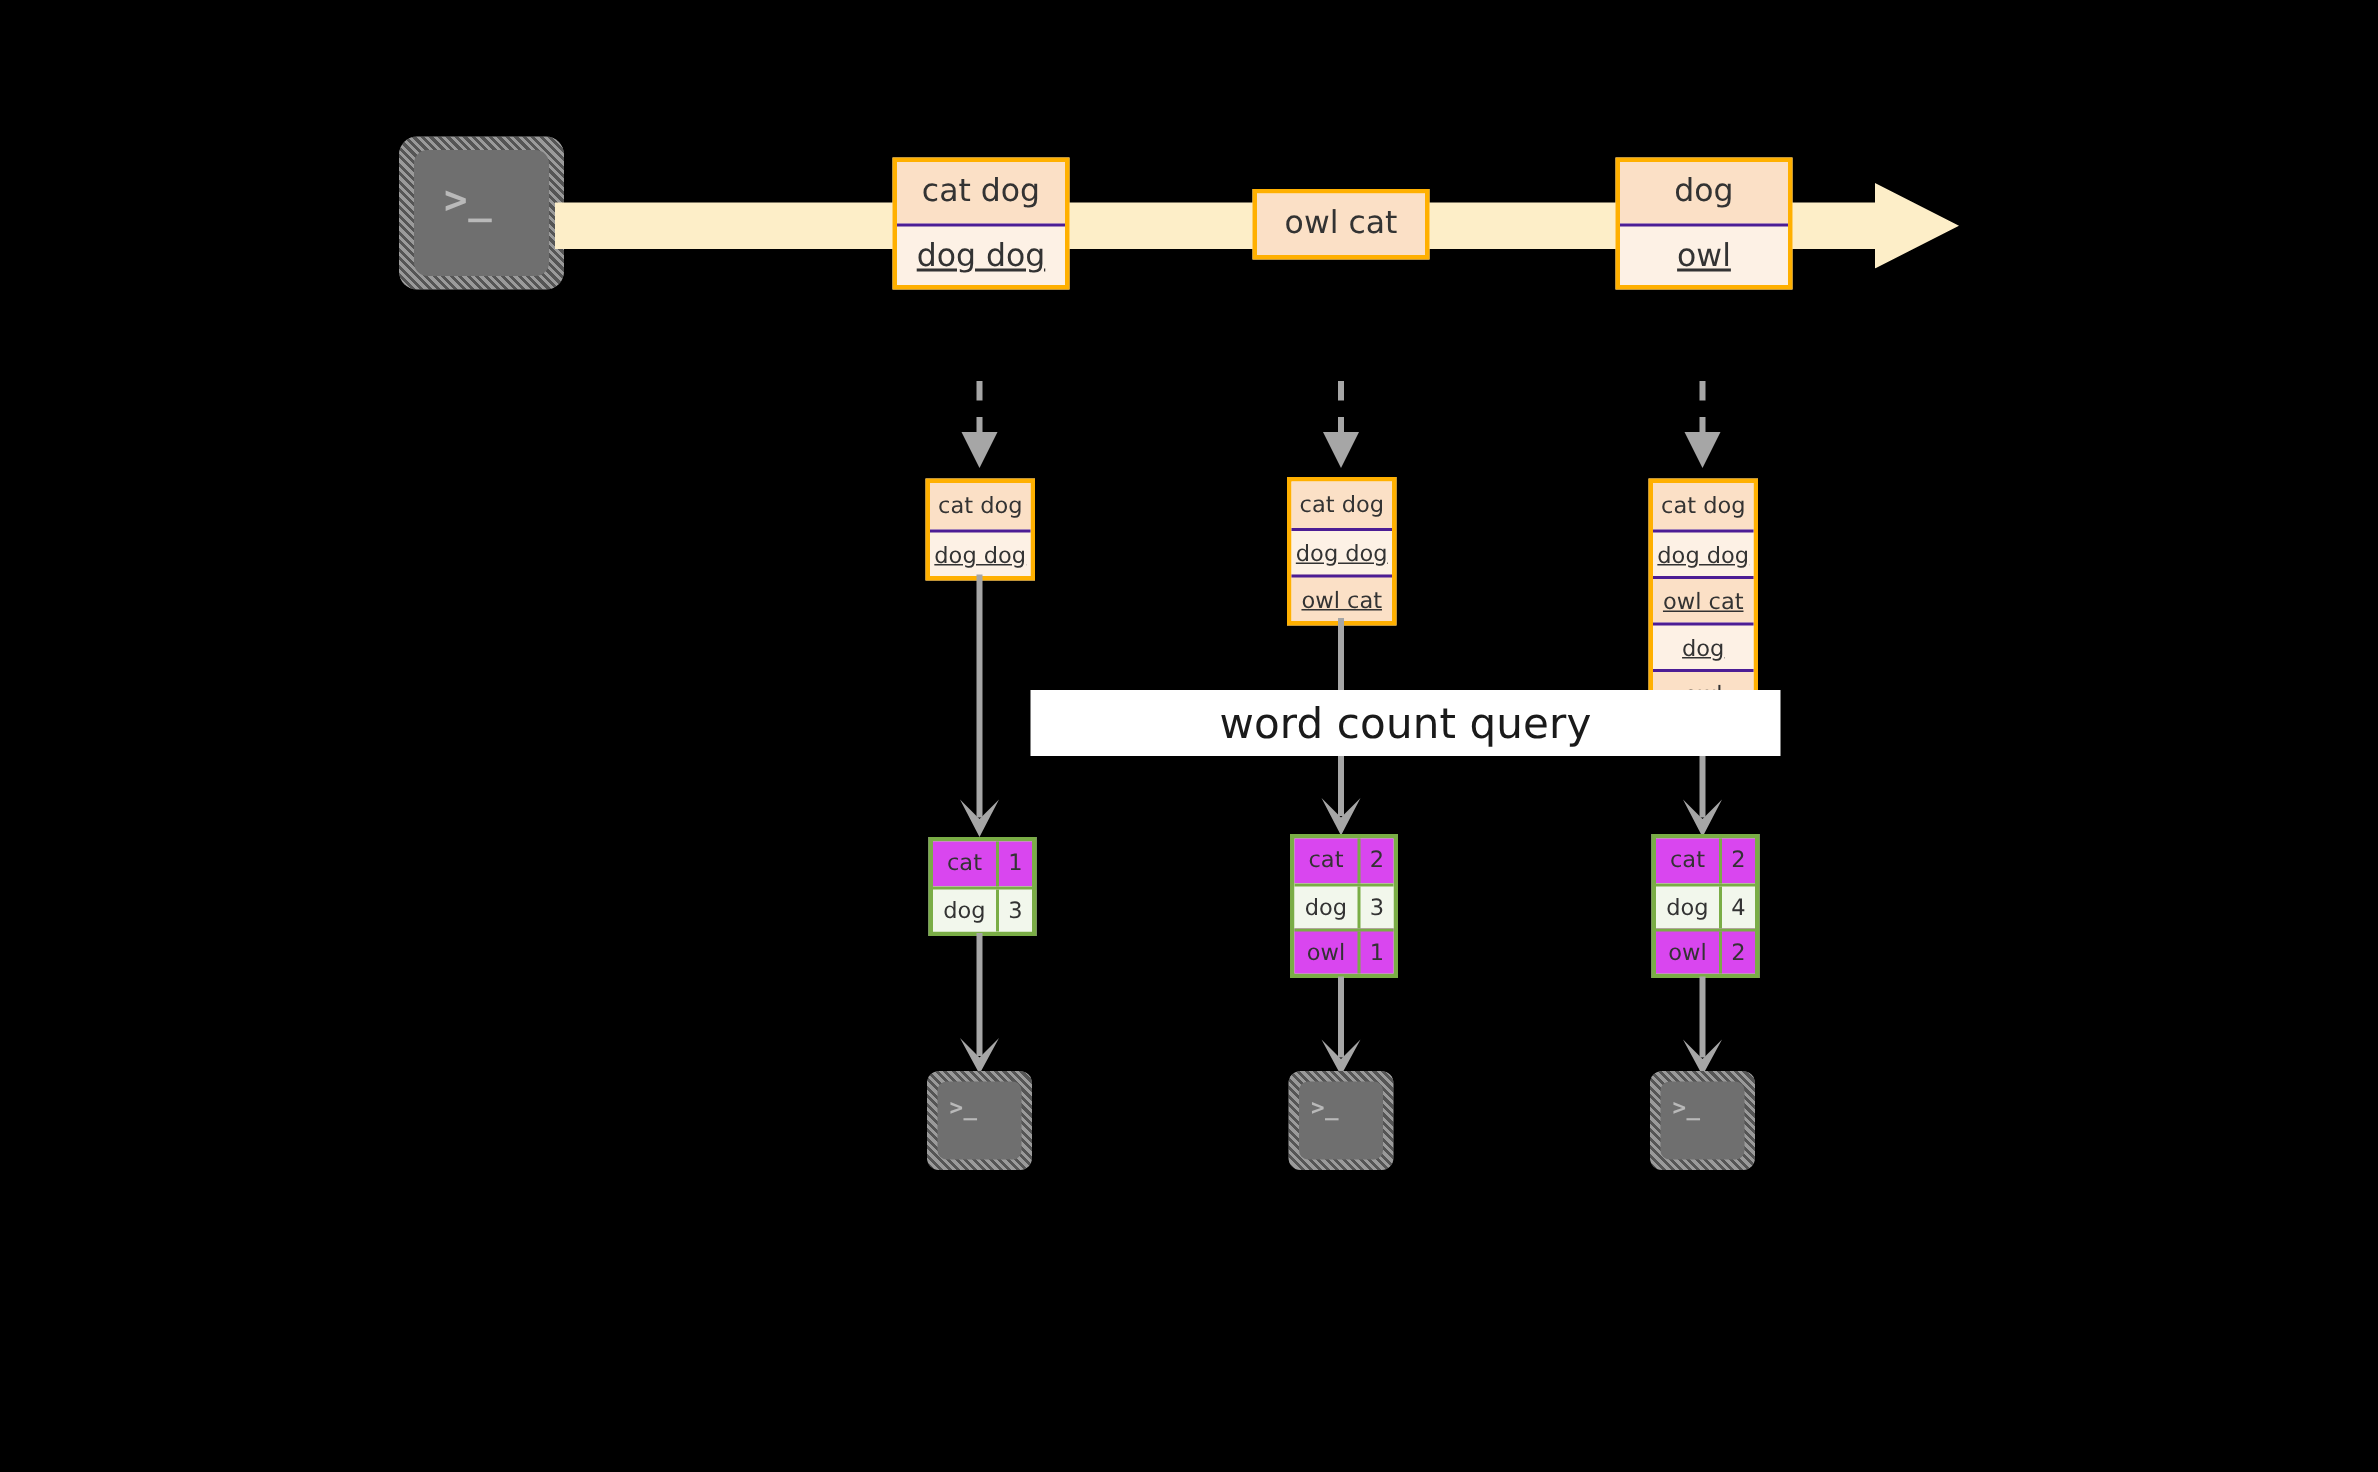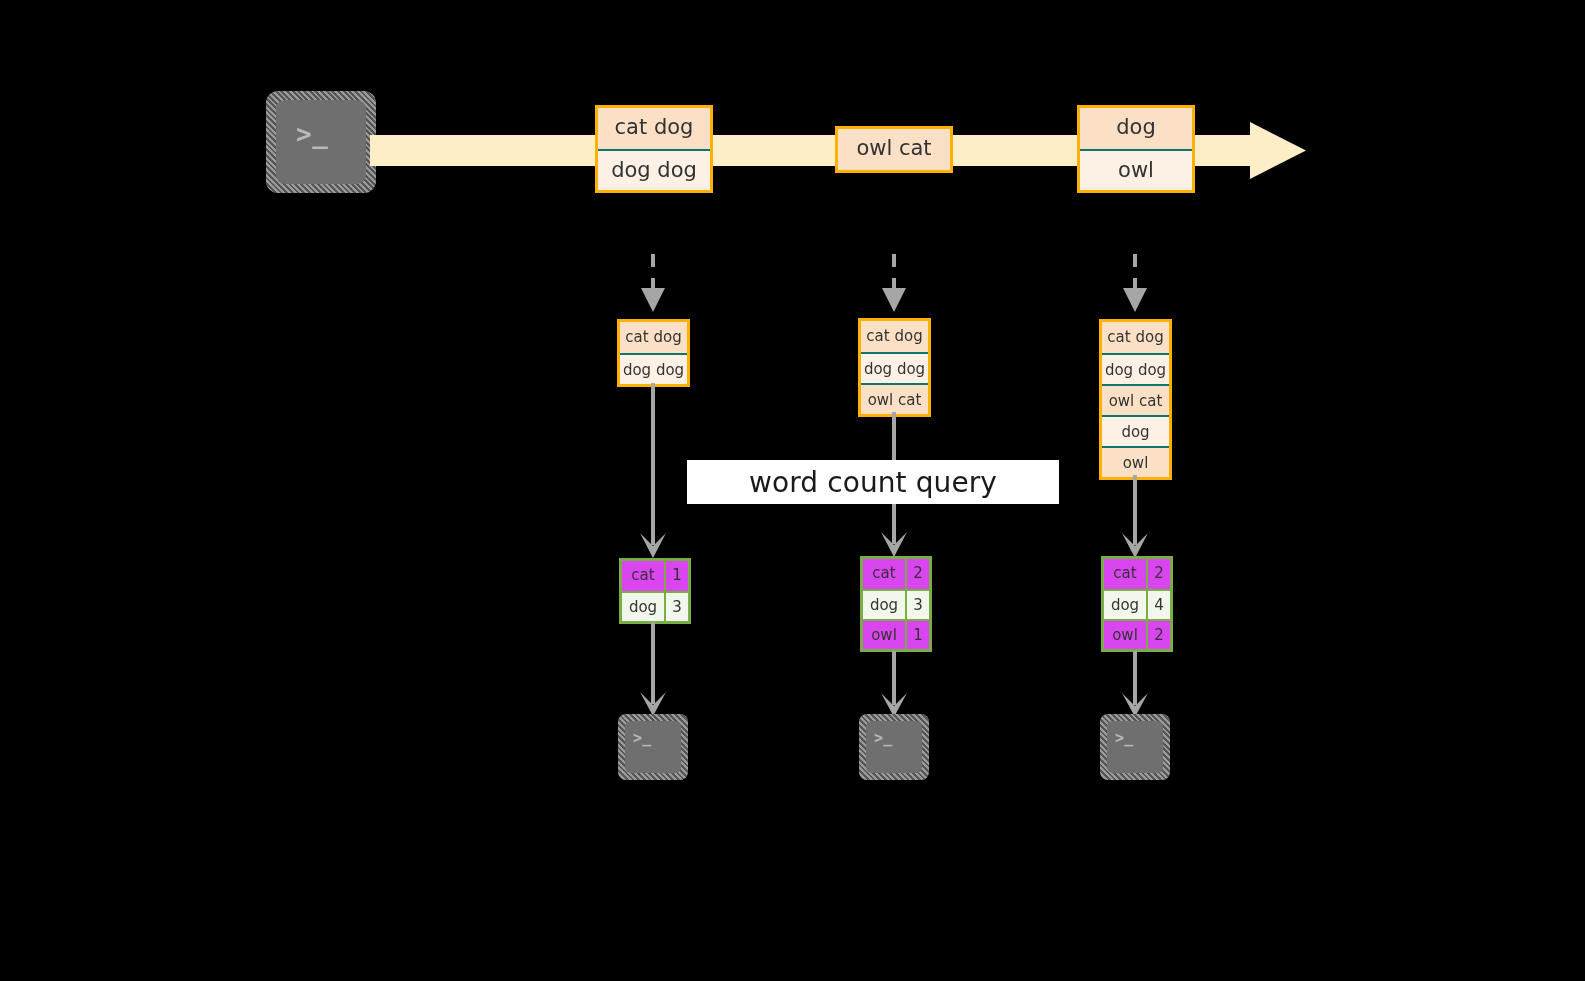--- a/index.html
+++ b/index.html
@@ -86,21 +86,21 @@
     box-sizing: border-box;
     background: #fff2e0;
   }
   .rec-stack .rec {
     box-sizing: border-box;
     text-align: center;
     color: #333333;
     white-space: nowrap;
     overflow: hidden;
   }
-  .rec-stack .rec + .rec { border-top: 2px solid #0f766e; }
+  .rec-stack .rec + .rec { border-top: 2px solid #4c1d95; text-decoration: underline; }
   .rec.shade-a { background: #fbe0c6; }
   .rec.shade-b { background: #fdf1e5; }
 
   
   .top-rec { height: 41px; line-height: 39px; font-size: 21px; }
 
   
   .mid-rec { height: 31px; line-height: 30px; font-size: 15px; }
 
   
@@ -137,21 +137,21 @@
   }
 
   
   .conn { position: absolute; }
   .conn svg { display: block; overflow: visible; }
 
   
   .query-band {
     position: absolute;
     left: 687px; top: 460px;
-    width: 372px; height: 44px;
+    width: 500px; height: 44px;
     background: #ffffff;
     display: flex;
     align-items: center;
     justify-content: center;
   }
   .query-band .label {
     font-size: 28px;
     color: #1a1a1a;
     white-space: nowrap;
     letter-spacing: 0.1px;

